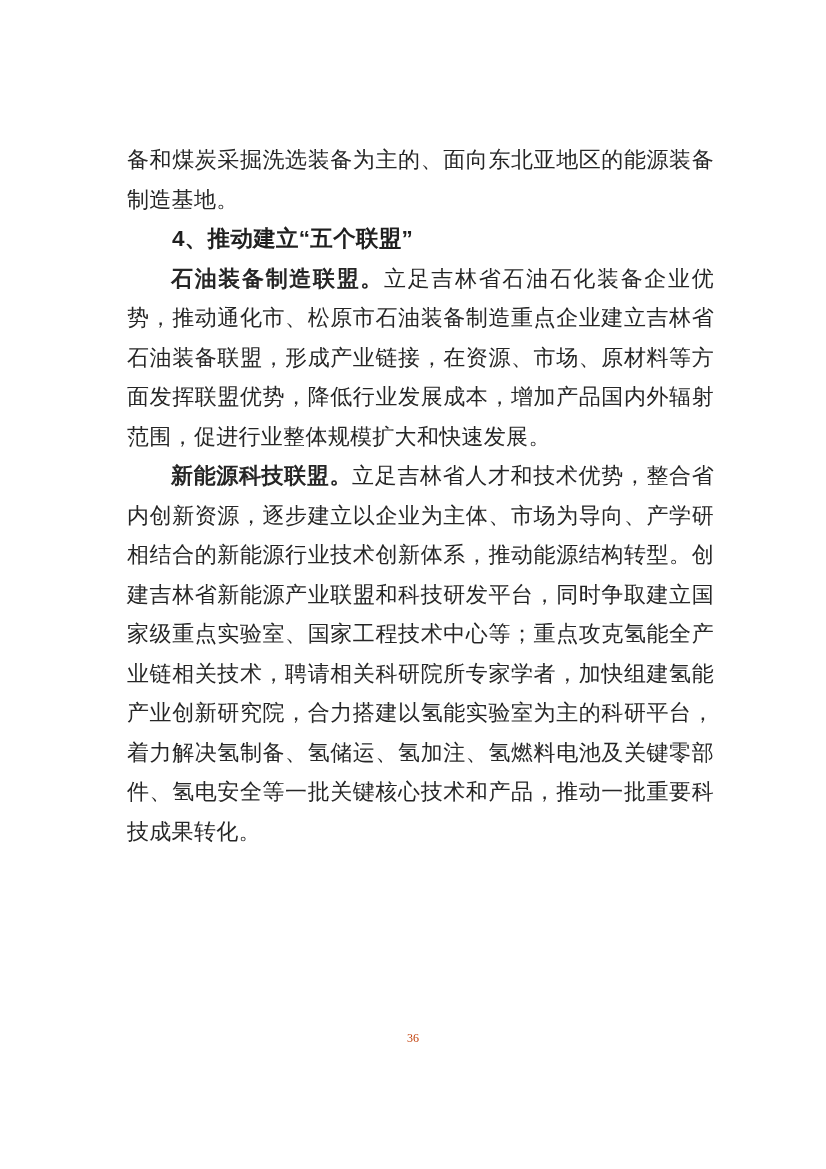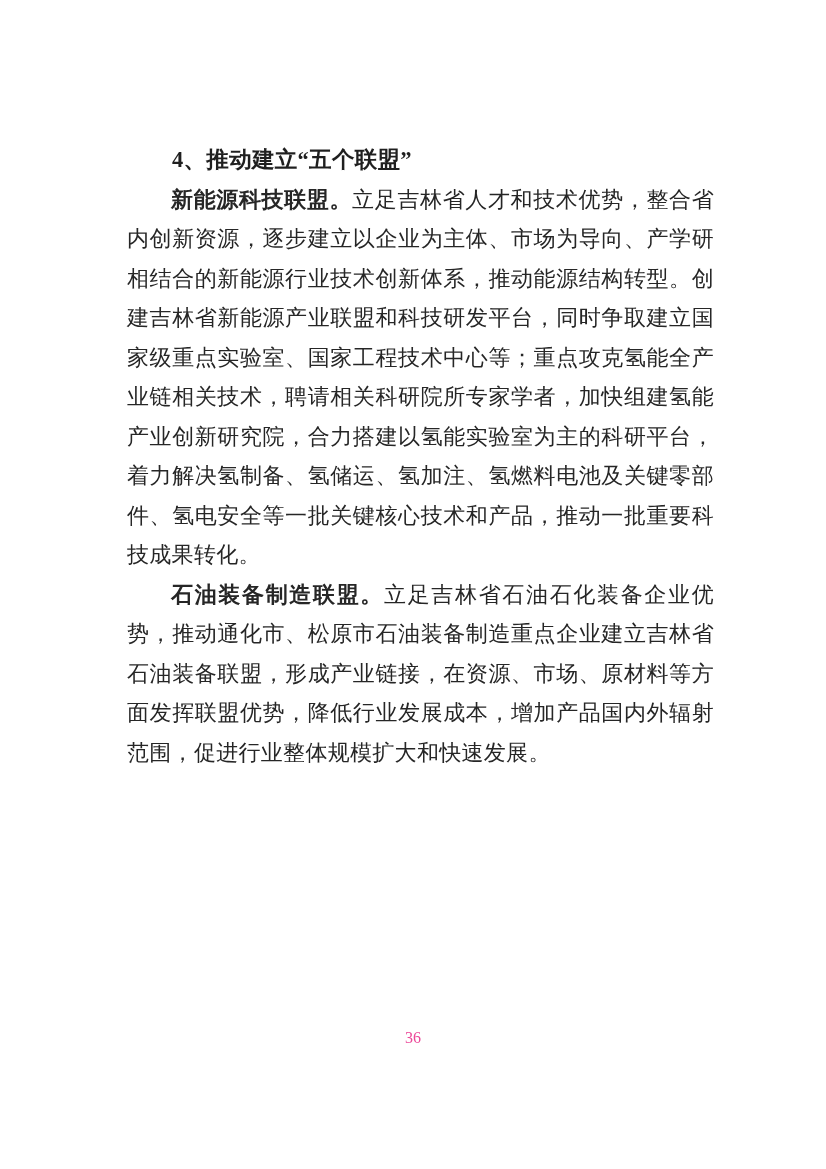--- a/index.html
+++ b/index.html
@@ -35,44 +35,45 @@
     text-indent: 0;
   }
   .lead {
     font-weight: bold;
   }
   .heading {
     margin: 0;
     text-indent: 2em;
     font-weight: bold;
     font-size: 22.5px;
-    font-family: Liberation Serif, serif;
+    font-family: Liberation Sans, sans-serif;
     color: #1f1f1f;
   }
   .footer {
     position: absolute;
     left: 0;
     right: 0;
     top: 1028px;
     text-align: center;
-    font-size: 16px;
+    font-size: 12px;
     line-height: 20px;
-    color: #ec4899;
+    color: #c2410c;
   }
 </style>
 </head>
 <body>
 
 <div class="page">
   <div class="content">
 
+    <p class="para no-indent"><span>备和煤炭采掘洗选装备为主的、面向东北亚地区的能源装备制造基地。</span></p>
 
 
     <p class="heading">4、推动建立“五个联盟”</p>
 
+    <p class="para"><span class="lead">石油装备制造联盟。</span><span>立足吉林省石油石化装备企业优势，推动通化市、松原市石油装备制造重点企业建立吉林省石油装备联盟，形成产业链接，在资源、市场、原材料等方面发挥联盟优势，降低行业发展成本，增加产品国内外辐射范围，促进行业整体规模扩大和快速发展。</span></p>
+
     <p class="para"><span class="lead">新能源科技联盟。</span><span>立足吉林省人才和技术优势，整合省内创新资源，逐步建立以企业为主体、市场为导向、产学研相结合的新能源行业技术创新体系，推动能源结构转型。创建吉林省新能源产业联盟和科技研发平台，同时争取建立国家级重点实验室、国家工程技术中心等；重点攻克氢能全产业链相关技术，聘请相关科研院所专家学者，加快组建氢能产业创新研究院，合力搭建以氢能实验室为主的科研平台，着力解决氢制备、氢储运、氢加注、氢燃料电池及关键零部件、氢电安全等一批关键核心技术和产品，推动一批重要科技成果转化。</span></p>
-
-    <p class="para"><span class="lead">石油装备制造联盟。</span><span>立足吉林省石油石化装备企业优势，推动通化市、松原市石油装备制造重点企业建立吉林省石油装备联盟，形成产业链接，在资源、市场、原材料等方面发挥联盟优势，降低行业发展成本，增加产品国内外辐射范围，促进行业整体规模扩大和快速发展。</span></p>
 
   </div>
 
   <div class="footer">36</div>
 </div>
 
 </body></html>

